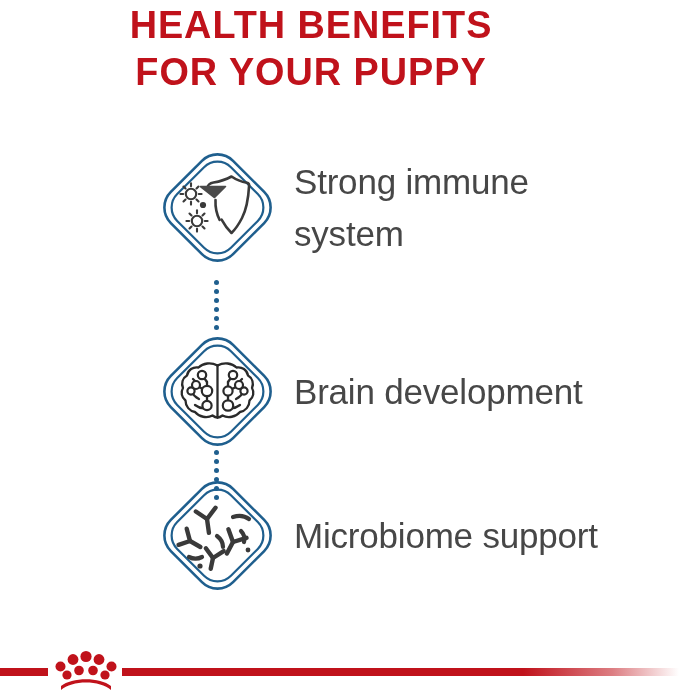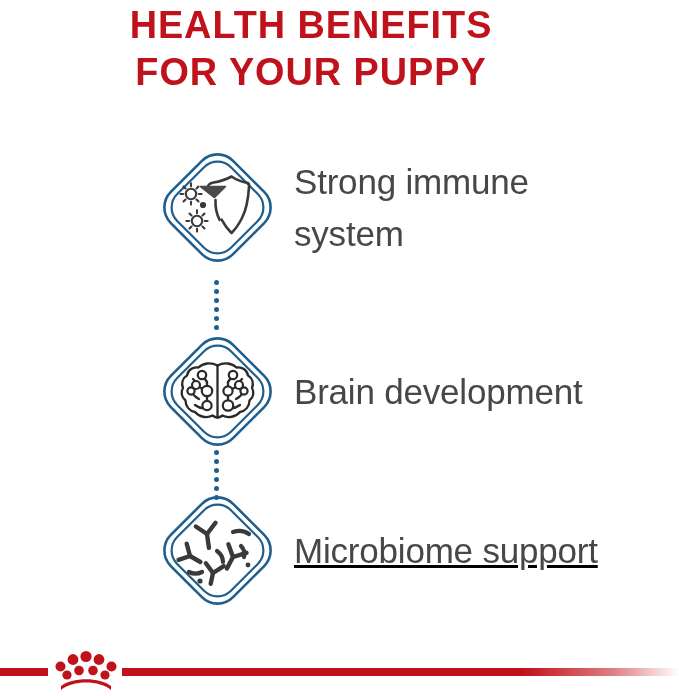--- a/index.html
+++ b/index.html
@@ -47,21 +47,21 @@
   .benefit-row {
     position: absolute;
     left: 0;
     width: 679px;
     height: 125px;
     display: flex;
     align-items: center;
   }
   .row-0 { top: 0px; justify-content: center; }
   .row-1 { top: 184px; }
-  .row-2 { top: 343px; text-decoration: underline; }
+  .row-2 { top: 328px; }
 
   .icon-slot {
     position: relative;
     width: 290px;
     height: 125px;
     flex: 0 0 290px;
   }
   .icon-badge {
     position: absolute;
     left: 155px;

